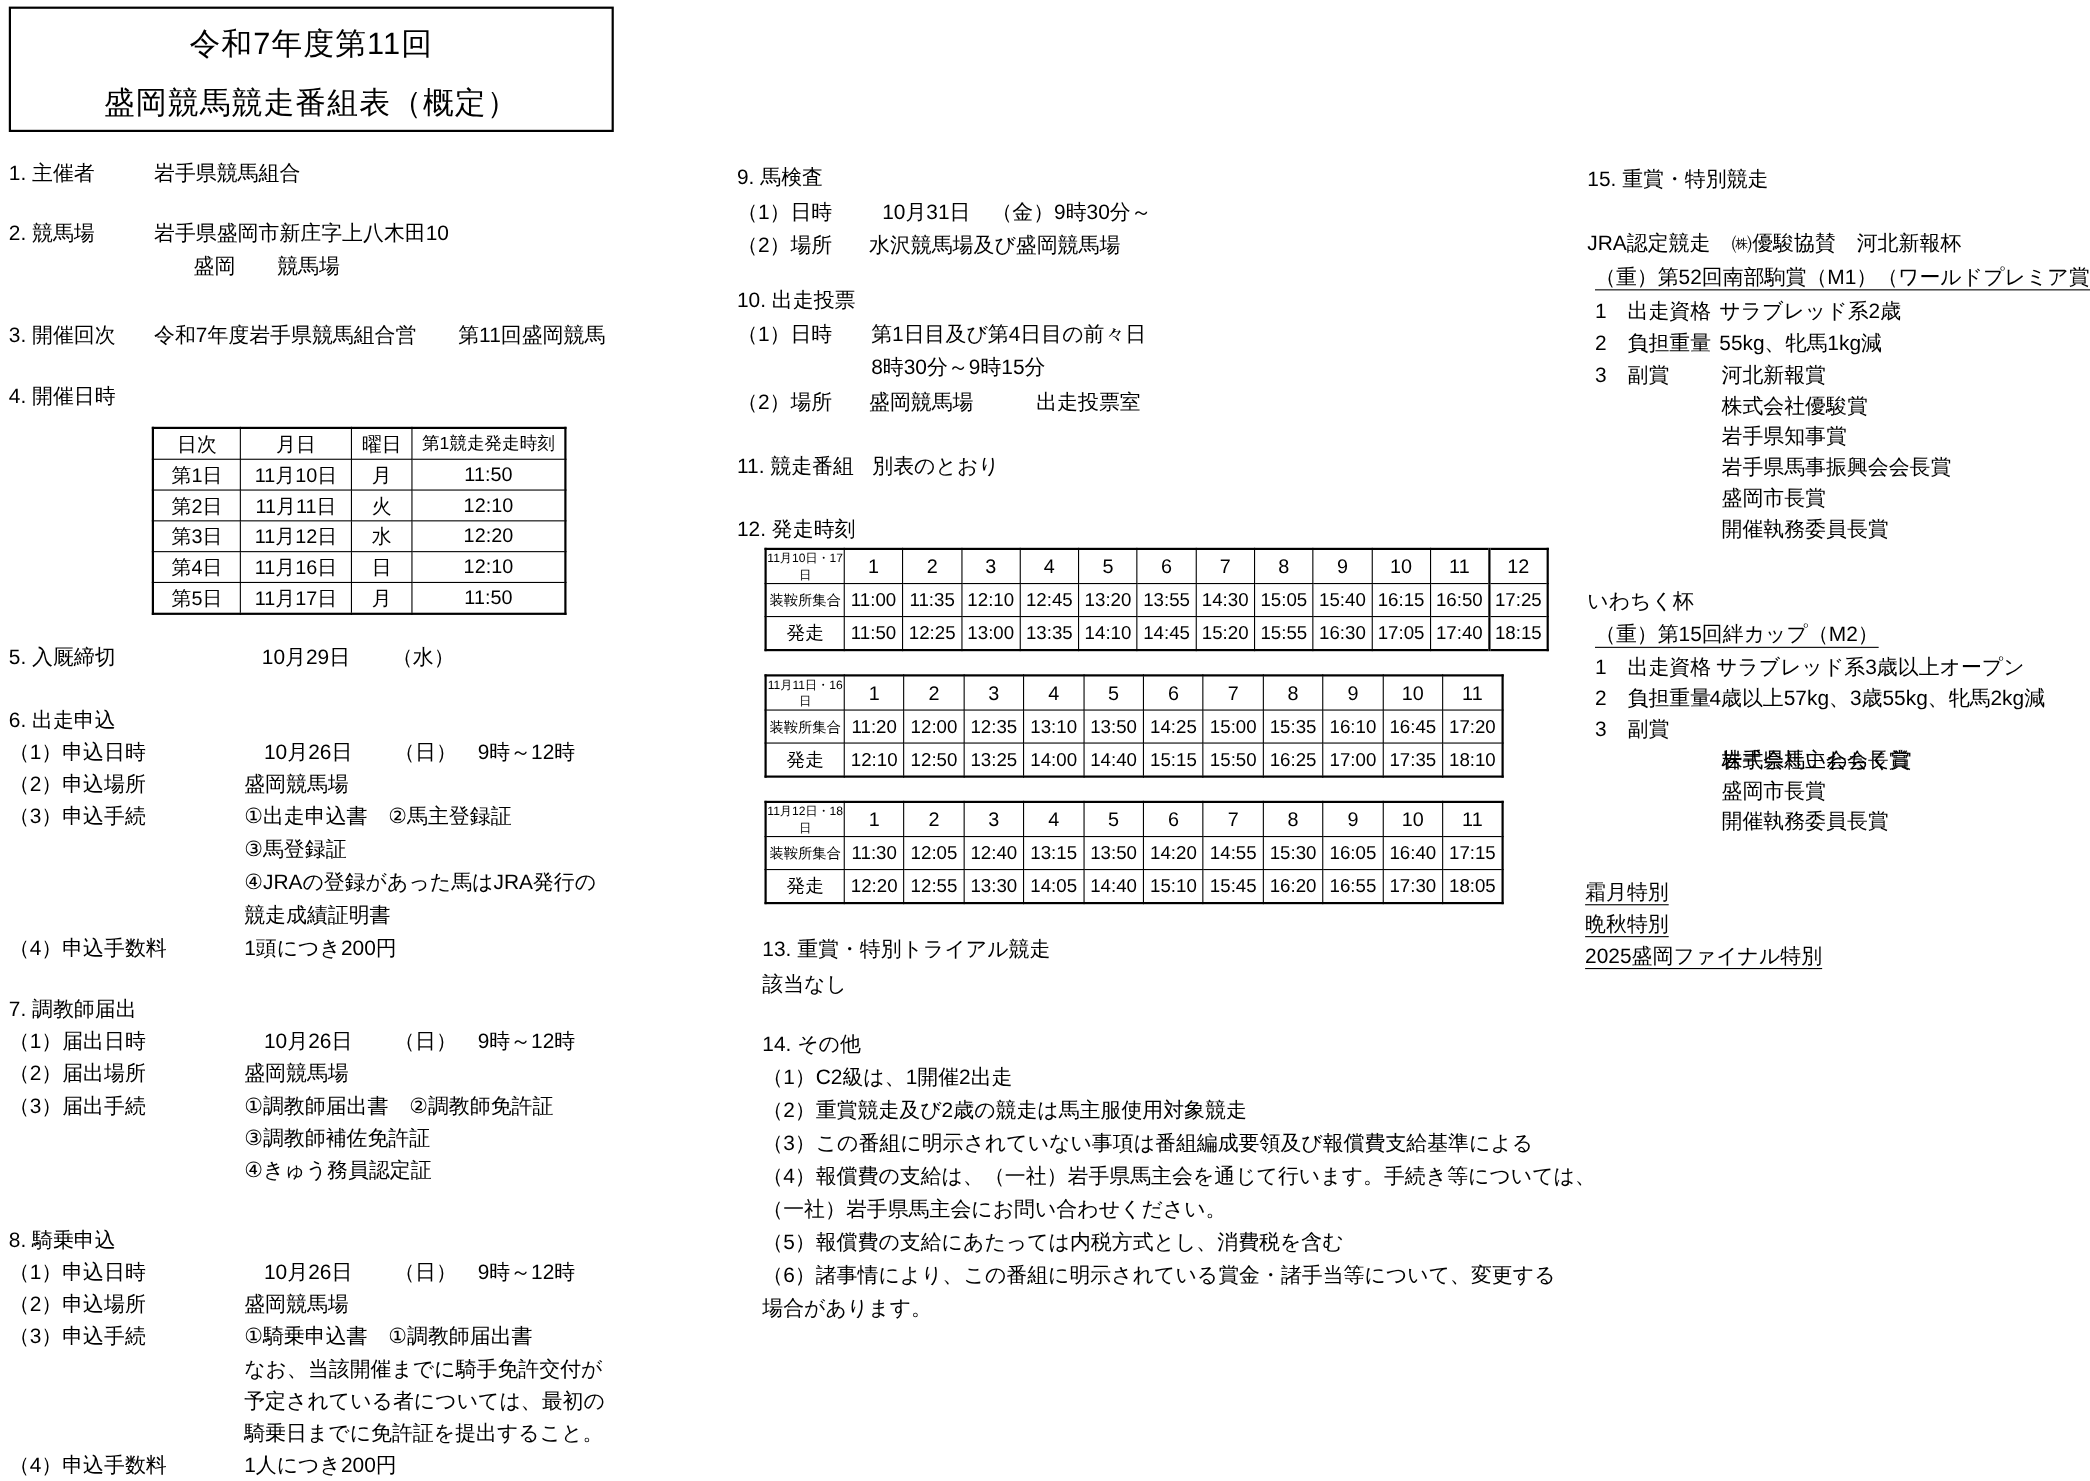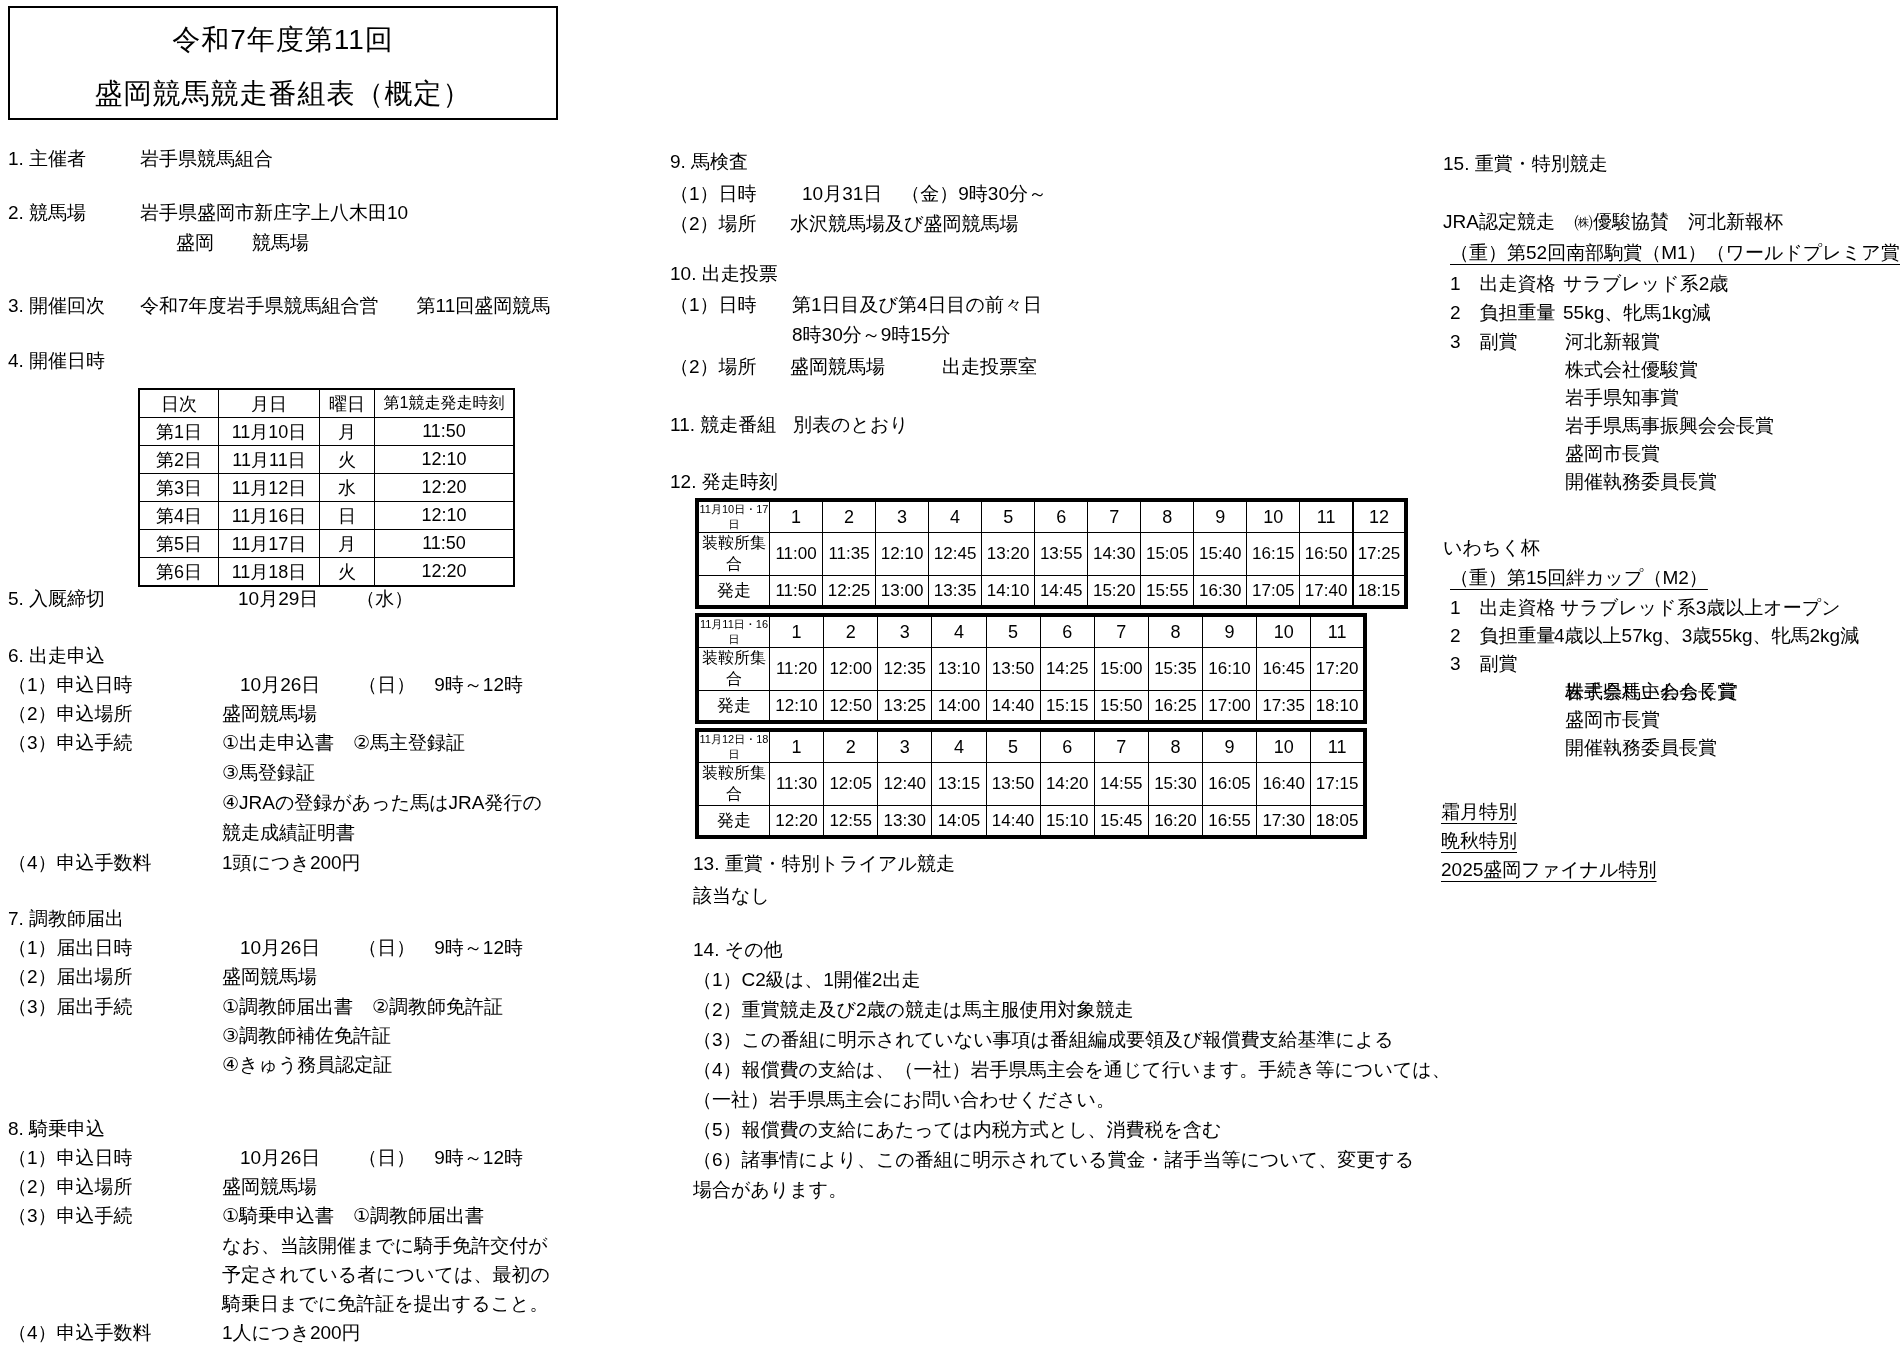--- a/index.html
+++ b/index.html
@@ -19,26 +19,26 @@
   table{border-collapse:collapse;position:absolute;table-layout:fixed;background:#fff;}
   th,td{border:1px solid #000;text-align:center;vertical-align:middle;padding:0;font-weight:normal;overflow:hidden;}
   
   .sched{left:138px;top:352px;width:372px;font-size:18px;border:2px solid #000;margin-top:36px;}
   .sched th,.sched td{height:27px;}
   .sched th:nth-child(1){width:78px;}
   .sched th:nth-child(2){width:100px;}
   .sched th:nth-child(3){width:54px;}
   .sched th:nth-child(4){width:138px;font-size:16px;}
   
-  .times{font-size:17px;border:4px solid #000000;padding-left:44px;}
+  .times{font-size:17px;border:2px solid #000000;padding-left:44px;}
   .times th,.times td{height:29px;}
   .times th:first-child{width:70px;}
   .times thead th{font-size:18px;}
   .times thead th:first-child{font-size:11px;}
-  .times tbody tr:first-child td:first-child{font-size:16px;}
+  .times tbody tr:first-child td:first-child{font-size:13px;}
   .times tbody tr:last-child td:first-child{font-size:17px;margin-left:48px;}
   .timesA{left:695px;top:498px;width:713px;}
   .timesB{left:695px;top:613px;width:672px;}
   .timesC{left:695px;top:728px;width:672px;}
   .timesA th:nth-child(13),.timesA td:nth-child(13){border-left-width:2px;}
 </style>
 </head>
 <body>
 
 <div class="page">
@@ -91,26 +91,20 @@
           <td>第4日</td>
           <td>11月16日</td>
           <td>日</td>
           <td>12:10</td>
         </tr>
         <tr>
           <td>第5日</td>
           <td>11月17日</td>
           <td>月</td>
           <td>11:50</td>
-        </tr>
-        <tr>
-          <td>第6日</td>
-          <td>11月18日</td>
-          <td>火</td>
-          <td>12:20</td>
         </tr>
       </tbody>
     </table>
 
   <div class="t" style="left:8px;top:587px">5. 入厩締切</div>
   <div class="t" style="left:238px;top:587px">10月29日　　（水）</div>
 
   <div class="t" style="left:8px;top:644px">6. 出走申込</div>
   <div class="t" style="left:8px;top:673px">（1）申込日時</div>
   <div class="t" style="left:240px;top:673px">10月26日　　（日）　9時～12時</div>

